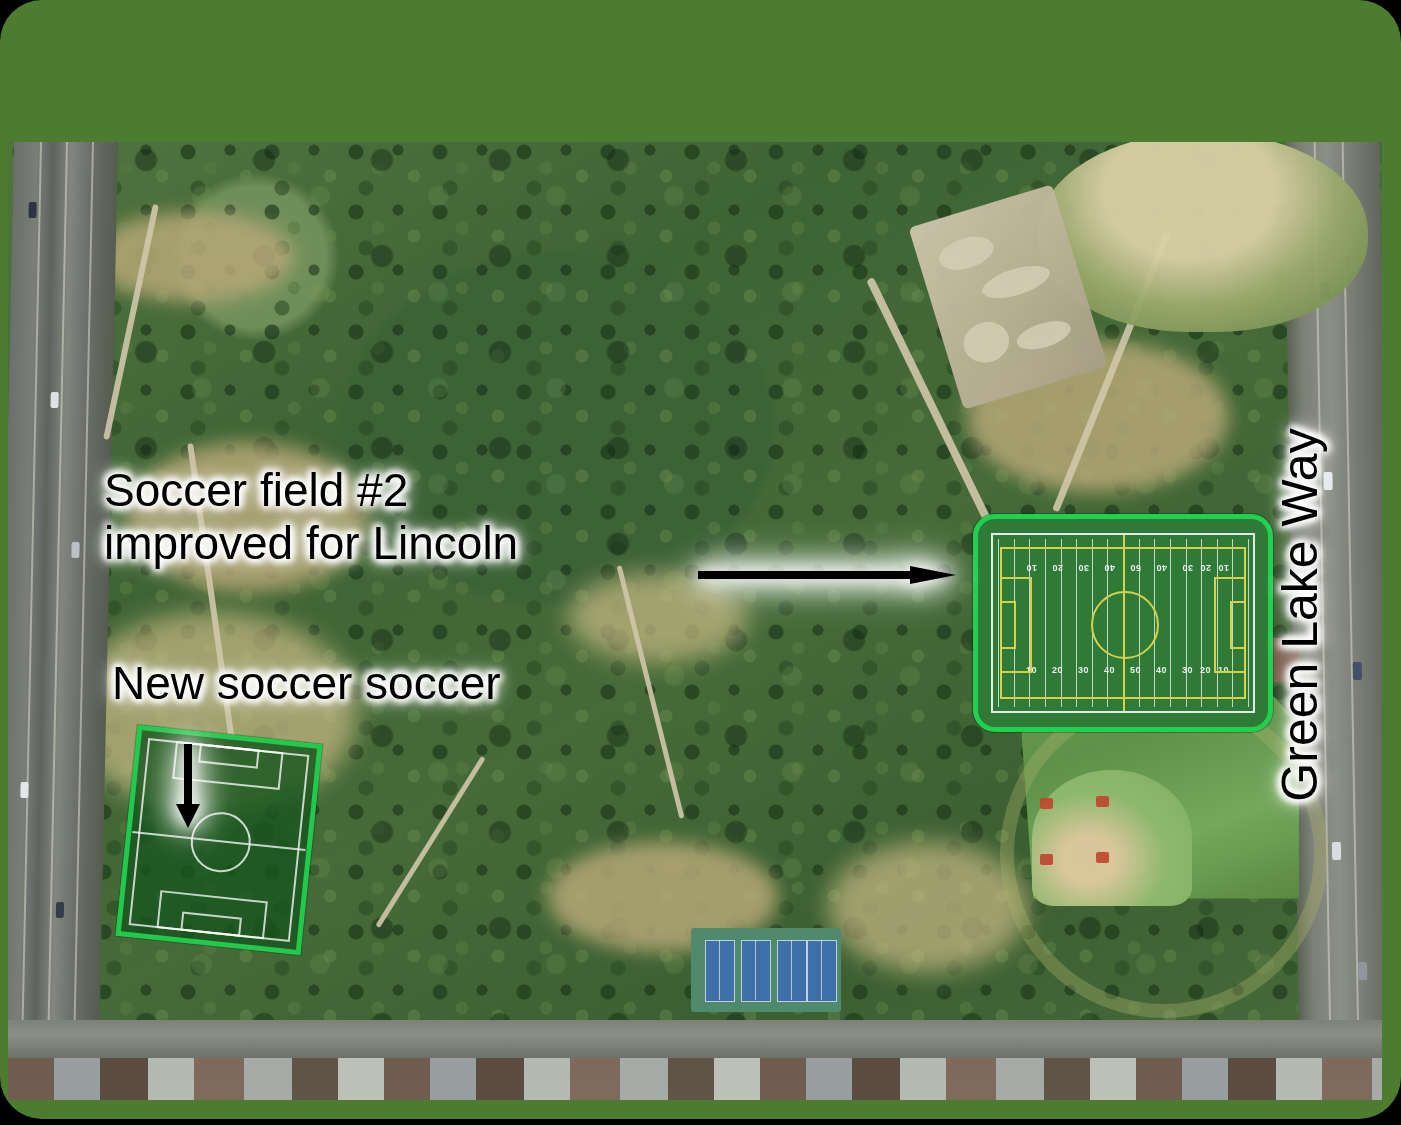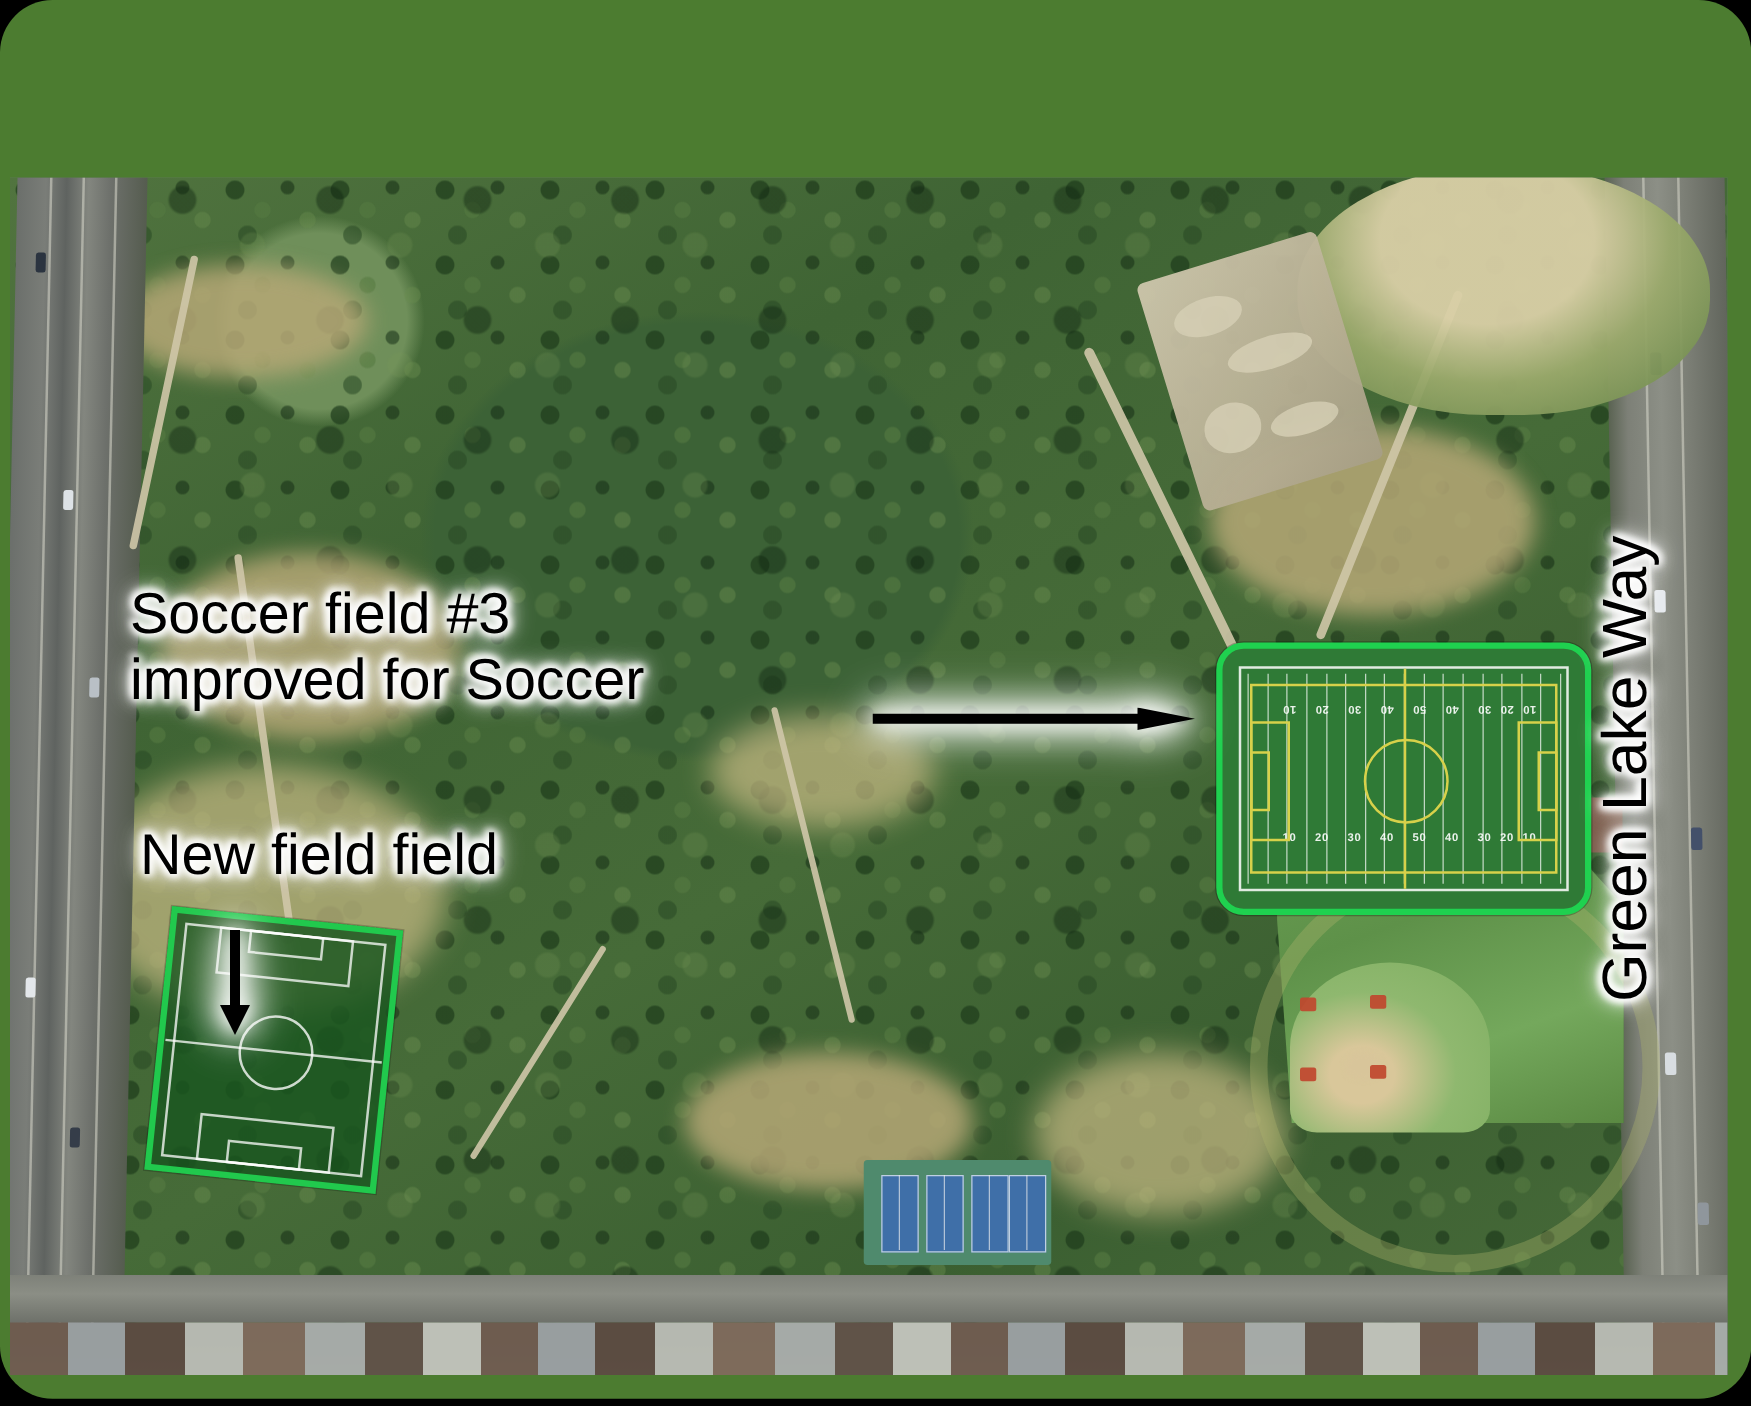--- a/index.html
+++ b/index.html
@@ -367,26 +367,26 @@
           <div class="sc-kick"></div>
           <div class="sc-mark" style="left:40px;top:12px;width:104px;height:34px;"></div>
           <div class="sc-mark" style="left:40px;bottom:12px;width:104px;height:34px;"></div>
           <div class="sc-mark" style="left:64px;top:12px;width:56px;height:15px;"></div>
           <div class="sc-mark" style="left:64px;bottom:12px;width:56px;height:15px;"></div>
         </div>
 
       </div>
 
       <div class="anno" id="anno-soccer2">
-        <div>Soccer field #3</div>
-        <div>improved for Soccer</div>
+        <div>Soccer field #2</div>
+        <div>improved for Lincoln</div>
       </div>
 
       <div class="anno" id="anno-new">
-        <div>New field field</div>
+        <div>New soccer soccer</div>
       </div>
 
       <svg class="arrow-h" viewBox="0 0 258 18">
         <rect x="0" y="5" width="218" height="8" fill="#000"></rect>
         <polygon points="212,0 258,9 212,18" fill="#000"></polygon>
       </svg>
 
       <svg class="arrow-v" viewBox="0 0 24 84">
         <rect x="8" y="0" width="8" height="66" fill="#000"></rect>
         <polygon points="0,60 24,60 12,84" fill="#000"></polygon>

